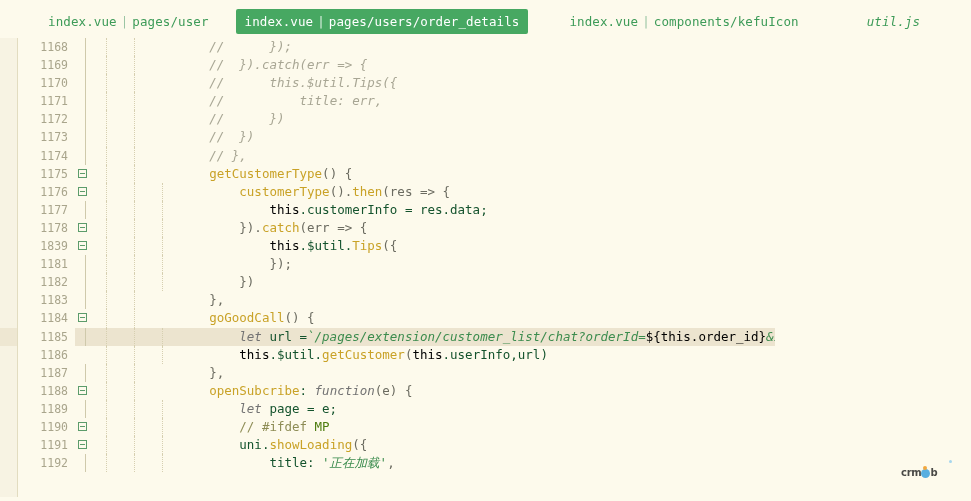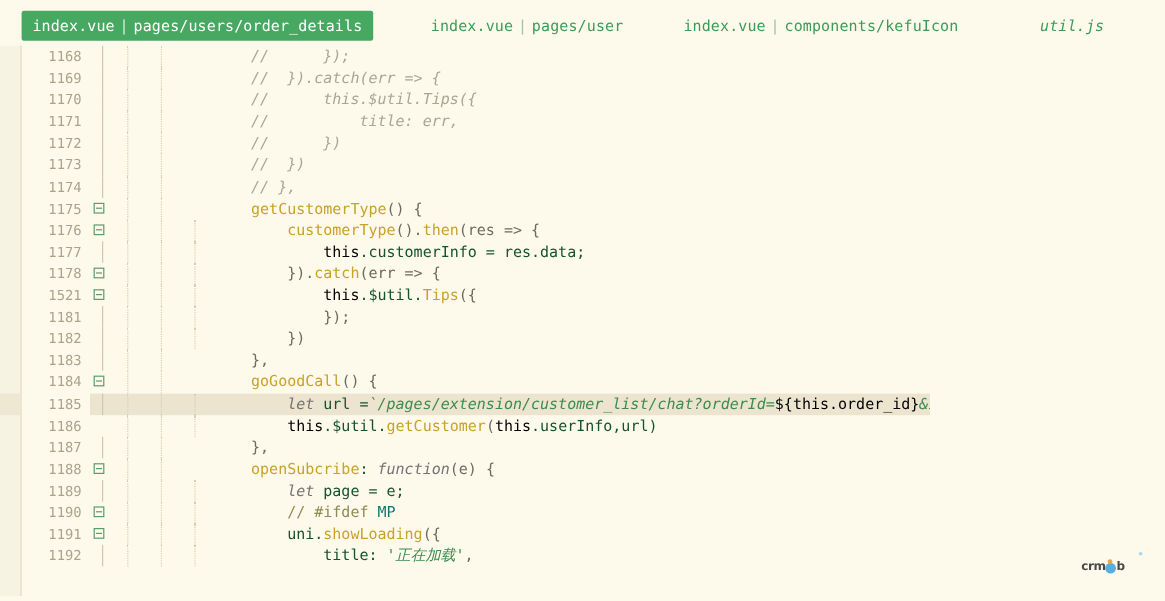--- a/index.html
+++ b/index.html
@@ -90,21 +90,21 @@
     position:absolute;left:149px;top:0;
     font-size:12.5px;color:#4b4b45;
   }
   
   .cm{color:#a8a694;font-style:italic;}
   .cm2{color:#8d8c55;}
   .kw{color:#737373;font-style:italic;}
   .fn{color:#c9a227;}
   .th{color:#000000;}
   .str{color:#3c8c4e;font-style:italic;}
-  .mp{color:#0f766e;}
+  .mp{color:#4d7c0f;}
   .plain{color:#14532d;}
   .punc{color:#6b6b60;}
 
   
   .watermark{
     position:absolute;right:18px;bottom:18px;
     width:52px;height:22px;
     font-family:"DejaVu Sans","Liberation Sans",sans-serif;
     font-size:10px;font-weight:bold;
     color:#3a3a38;
@@ -124,41 +124,41 @@
     position:absolute;right:1px;top:-1px;width:3px;height:3px;
     border-radius:50%;background:#9fd3ef;
   }
 </style>
 </head>
 <body>
 
 <div id="app">
 
   <div class="tabbar">
+      <div class="tab t1"><span>index.vue</span><span class="sep">|</span><span>pages/user</span></div>
       <div class="tab t2 active"><span>index.vue</span><span class="sep">|</span><span>pages/users/order_details</span></div>
-      <div class="tab t1"><span>index.vue</span><span class="sep">|</span><span>pages/user</span></div>
       <div class="tab t3"><span>index.vue</span><span class="sep">|</span><span>components/kefuIcon</span></div>
       <div class="tab t4"><span>util.js</span></div>
     </div>
 
   <div class="editor">
     <div class="leftstrip"></div>
     <div class="lines" id="lines">
         <div class="row"><div class="lnum">1168</div><div class="gutterline"></div><div class="guide g1"></div><div class="guide g2"></div><div class="code"><span class="plain">        </span><span class="cm">//      });</span></div></div>
         <div class="row"><div class="lnum">1169</div><div class="gutterline"></div><div class="guide g1"></div><div class="guide g2"></div><div class="code"><span class="plain">        </span><span class="cm">//  }).catch(err =&gt; {</span></div></div>
         <div class="row"><div class="lnum">1170</div><div class="gutterline"></div><div class="guide g1"></div><div class="guide g2"></div><div class="code"><span class="plain">        </span><span class="cm">//      this.$util.Tips({</span></div></div>
         <div class="row"><div class="lnum">1171</div><div class="gutterline"></div><div class="guide g1"></div><div class="guide g2"></div><div class="code"><span class="plain">        </span><span class="cm">//          title: err,</span></div></div>
         <div class="row"><div class="lnum">1172</div><div class="gutterline"></div><div class="guide g1"></div><div class="guide g2"></div><div class="code"><span class="plain">        </span><span class="cm">//      })</span></div></div>
         <div class="row"><div class="lnum">1173</div><div class="gutterline"></div><div class="guide g1"></div><div class="guide g2"></div><div class="code"><span class="plain">        </span><span class="cm">//  })</span></div></div>
         <div class="row"><div class="lnum">1174</div><div class="gutterline"></div><div class="guide g1"></div><div class="guide g2"></div><div class="code"><span class="plain">        </span><span class="cm">// },</span></div></div>
         <div class="row"><div class="lnum">1175</div><div class="fold"></div><div class="guide g1"></div><div class="guide g2"></div><div class="code"><span class="plain">        </span><span class="fn">getCustomerType</span><span class="punc">() {</span></div></div>
         <div class="row"><div class="lnum">1176</div><div class="fold"></div><div class="guide g1"></div><div class="guide g2"></div><div class="guide g3"></div><div class="code"><span class="plain">            </span><span class="fn">customerType</span><span class="punc">().</span><span class="fn">then</span><span class="punc">(res =&gt; {</span></div></div>
         <div class="row"><div class="lnum">1177</div><div class="gutterline"></div><div class="guide g1"></div><div class="guide g2"></div><div class="guide g3"></div><div class="code"><span class="plain">                </span><span class="th">this</span><span class="plain">.customerInfo = res.data;</span></div></div>
         <div class="row"><div class="lnum">1178</div><div class="fold"></div><div class="guide g1"></div><div class="guide g2"></div><div class="guide g3"></div><div class="code"><span class="plain">            </span><span class="punc">}).</span><span class="fn">catch</span><span class="punc">(err =&gt; {</span></div></div>
-        <div class="row"><div class="lnum">1521</div><div class="fold"></div><div class="guide g1"></div><div class="guide g2"></div><div class="guide g3"></div><div class="code"><span class="plain">                </span><span class="th">this</span><span class="plain">.$util.</span><span class="fn">Tips</span><span class="punc">({</span></div></div>
+        <div class="row"><div class="lnum">1839</div><div class="fold"></div><div class="guide g1"></div><div class="guide g2"></div><div class="guide g3"></div><div class="code"><span class="plain">                </span><span class="th">this</span><span class="plain">.$util.</span><span class="fn">Tips</span><span class="punc">({</span></div></div>
         <div class="row"><div class="lnum">1181</div><div class="gutterline"></div><div class="guide g1"></div><div class="guide g2"></div><div class="guide g3"></div><div class="code"><span class="punc">                });</span></div></div>
         <div class="row"><div class="lnum">1182</div><div class="gutterline"></div><div class="guide g1"></div><div class="guide g2"></div><div class="guide g3"></div><div class="code"><span class="punc">            })</span></div></div>
         <div class="row"><div class="lnum">1183</div><div class="gutterline"></div><div class="guide g1"></div><div class="guide g2"></div><div class="code"><span class="punc">        },</span></div></div>
         <div class="row"><div class="lnum">1184</div><div class="fold"></div><div class="guide g1"></div><div class="guide g2"></div><div class="code"><span class="plain">        </span><span class="fn">goGoodCall</span><span class="punc">() {</span></div></div>
         <div class="row hl"><div class="caretstrip"></div><div class="hlband"></div><div class="lnum">1185</div><div class="gutterline"></div><div class="guide g1"></div><div class="guide g2"></div><div class="guide g3"></div><div class="code"><span class="plain">            </span><span class="kw">let</span><span class="plain"> url =</span><span class="str">`/pages/extension/customer_list/chat?orderId=</span><span class="th">${this.order_id}</span><span class="str">&amp;isReturen=</span><span class="th">${this.isReturen}</span></div></div>
         <div class="row"><div class="lnum">1186</div><div class="guide g1"></div><div class="guide g2"></div><div class="guide g3"></div><div class="code"><span class="plain">            </span><span class="th">this</span><span class="plain">.$util.</span><span class="fn">getCustomer</span><span class="punc">(</span><span class="th">this</span><span class="plain">.userInfo,url)</span></div></div>
         <div class="row"><div class="lnum">1187</div><div class="gutterline"></div><div class="guide g1"></div><div class="guide g2"></div><div class="code"><span class="punc">        },</span></div></div>
         <div class="row"><div class="lnum">1188</div><div class="fold"></div><div class="guide g1"></div><div class="guide g2"></div><div class="code"><span class="plain">        </span><span class="fn">openSubcribe</span><span class="plain">: </span><span class="kw">function</span><span class="punc">(e) {</span></div></div>
         <div class="row"><div class="lnum">1189</div><div class="gutterline"></div><div class="guide g1"></div><div class="guide g2"></div><div class="guide g3"></div><div class="code"><span class="plain">            </span><span class="kw">let</span><span class="plain"> page = e;</span></div></div>
         <div class="row"><div class="lnum">1190</div><div class="fold"></div><div class="guide g1"></div><div class="guide g2"></div><div class="guide g3"></div><div class="code"><span class="plain">            </span><span class="cm2">// #ifdef </span><span class="mp">MP</span></div></div>

